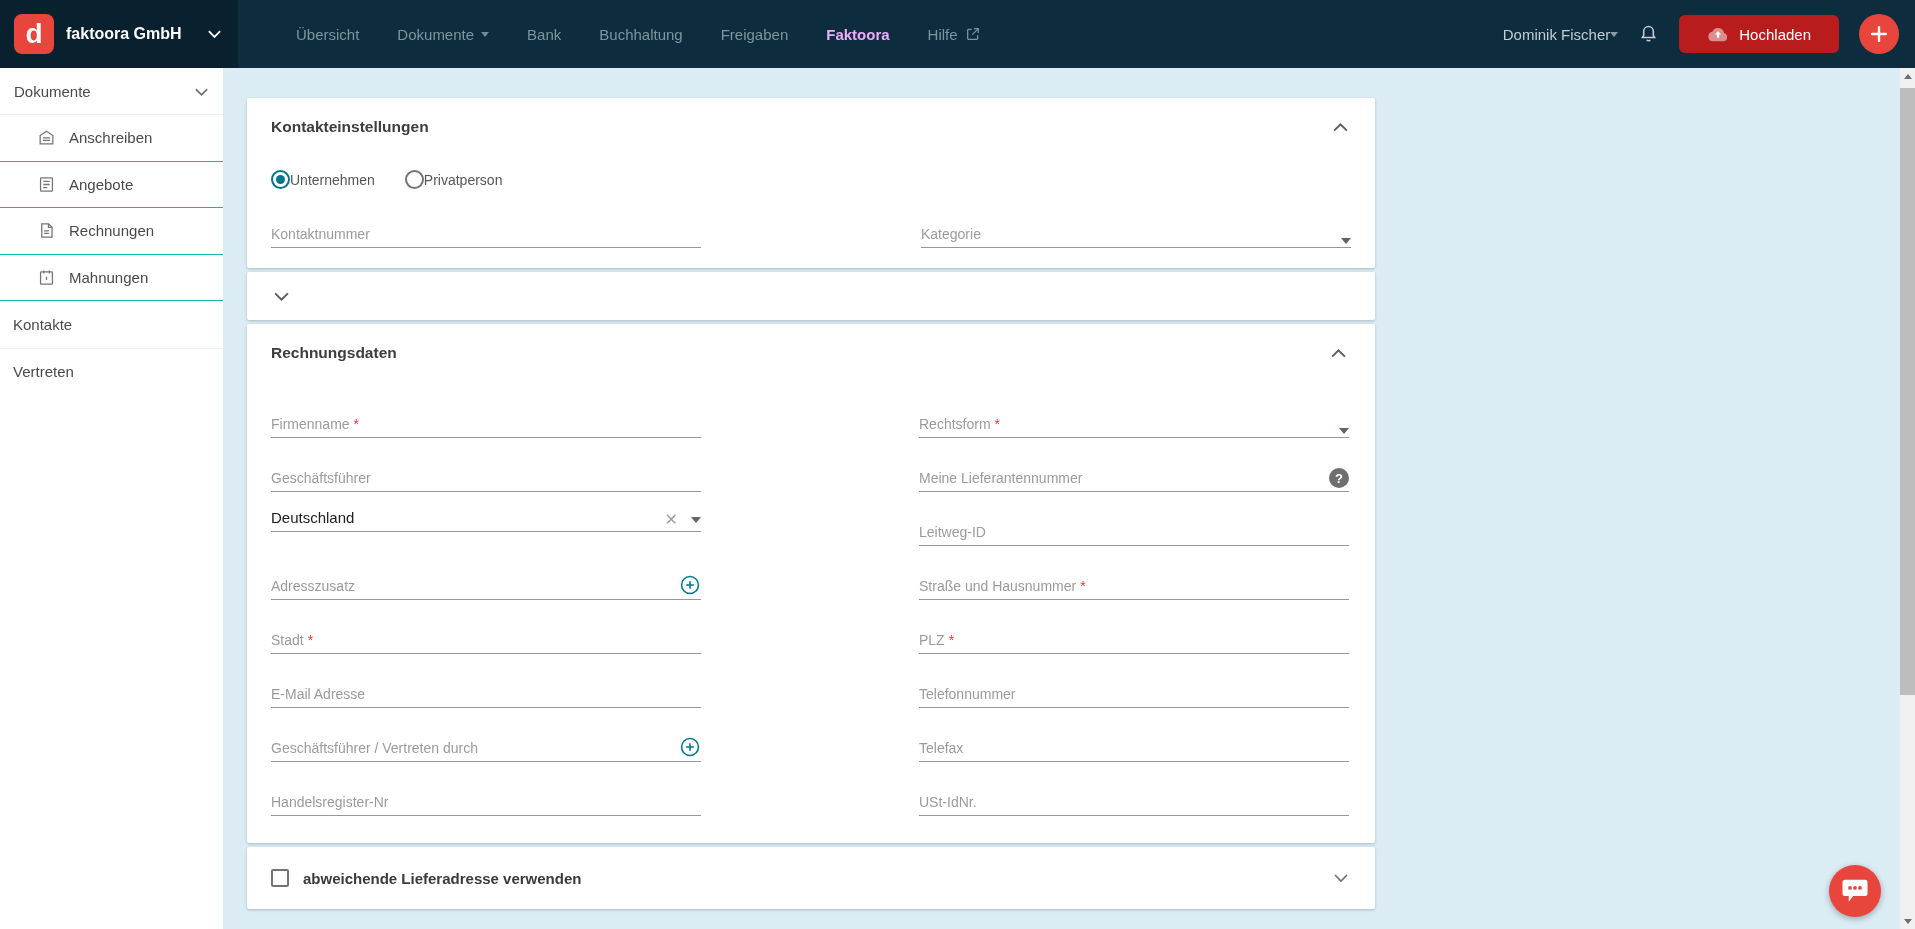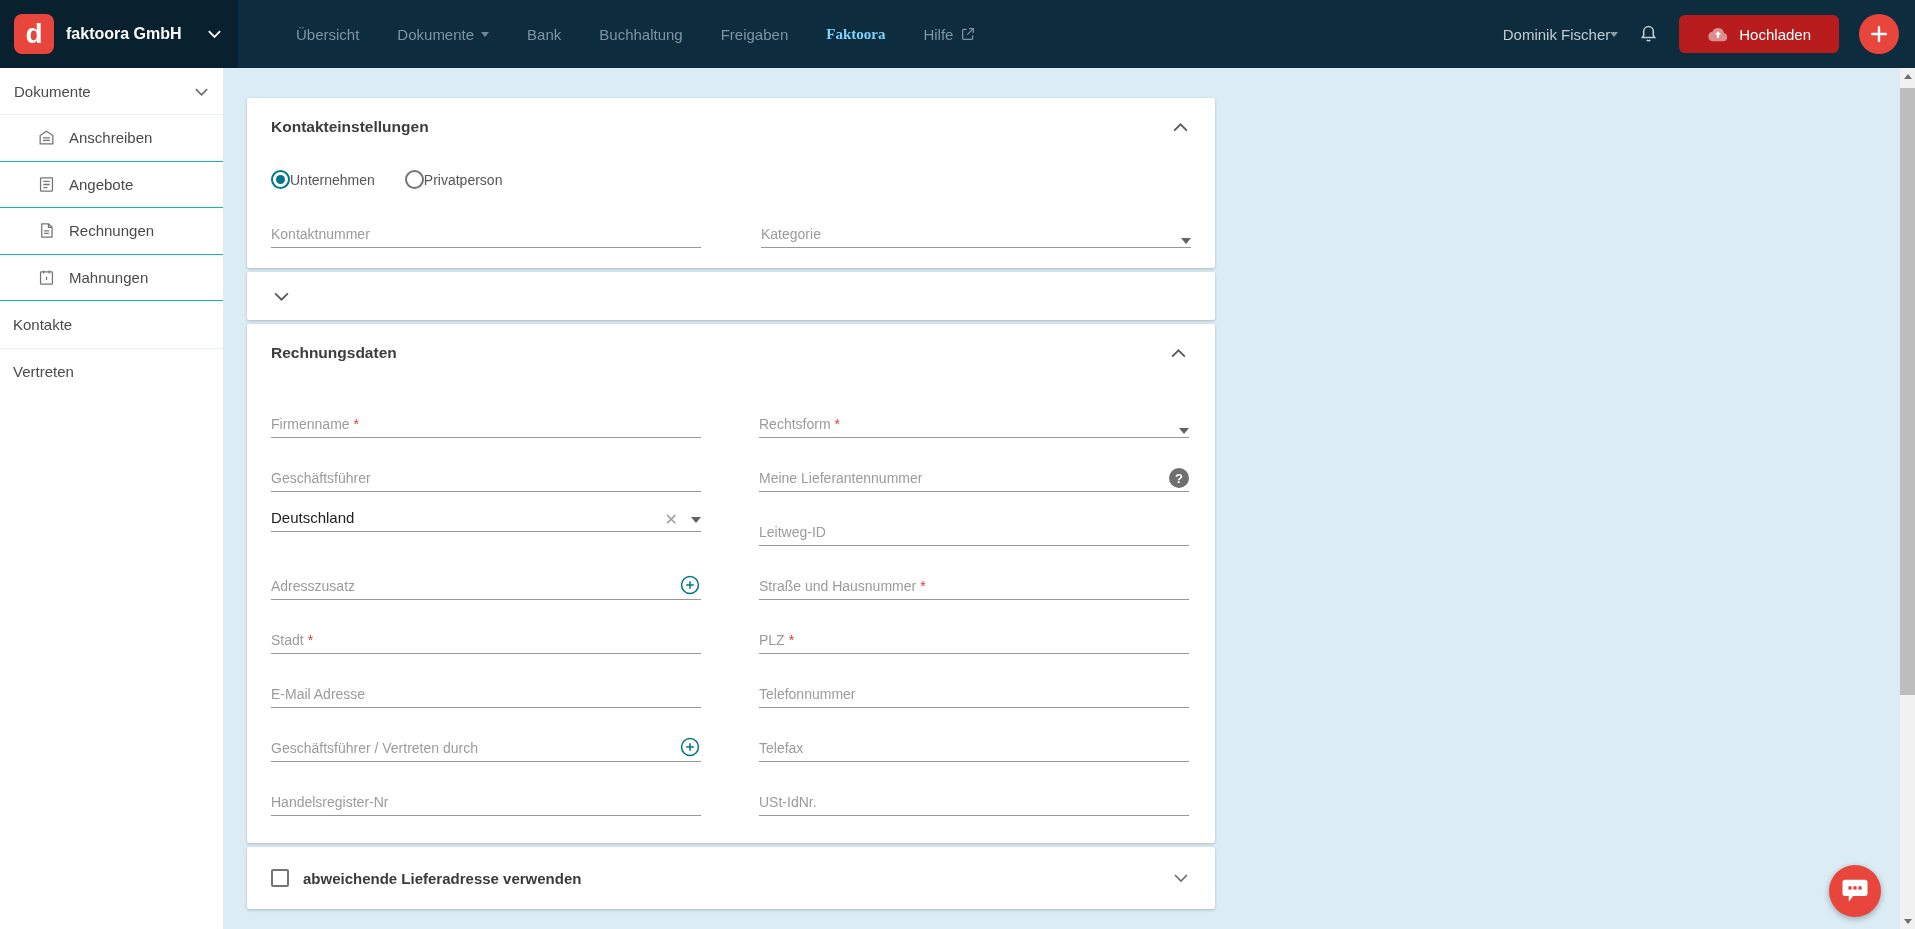--- a/index.html
+++ b/index.html
@@ -7,37 +7,37 @@
   body { font-family:"Liberation Sans", sans-serif; background:#dbecf5; overflow:hidden; position:relative; }
 
   
   .topbar { position:absolute; top:0; left:0; width:1915px; height:68px; background:#0d2d3f; display:flex; align-items:center; z-index:20; }
   .brand { width:238px; height:68px; background:#09202e; display:flex; align-items:center; padding:0 16px 0 14px; gap:12px; }
   .logo-sq { width:40px; height:40px; border-radius:8px; background:#e8463d; color:#fff; font-size:28px; font-weight:bold; display:flex; align-items:center; justify-content:center; flex:0 0 auto; }
   .brand-name { color:#fff; font-size:16px; font-weight:bold; white-space:nowrap; }
   .brand-caret { margin-left:auto; }
   .nav { display:flex; align-items:center; gap:38px; margin-left:58px; }
   .nav-item { display:flex; align-items:center; gap:7px; color:#7e94a1; font-size:15px; cursor:pointer; white-space:nowrap; }
-  .nav-item.active > span:first-child { color:#7dd3fc; font-weight:bold;font-family:Liberation Serif, serif; }
+  .nav-item.active > span:first-child { color:#f0abfc; font-weight:bold; }
   .caret-dn { width:0; height:0; border-left:4.5px solid transparent; border-right:4.5px solid transparent; border-top:5.5px solid #718896; }
   .top-right { margin-left:auto; display:flex; align-items:center; gap:20px; padding-right:16px; }
   .user-chip { display:flex; align-items:center; color:#c3ccd2; font-size:15px; }
   .btn-upload { height:38px; background:#b91c1c; border:none; border-radius:6px; color:#fff; font-size:15px; font-family:inherit; display:flex; align-items:center; gap:10px; padding:0 28px; cursor:pointer; }
   .fab-plus { width:40px; height:40px; border-radius:50%; background:#e8463d; border:none; display:flex; align-items:center; justify-content:center; cursor:pointer; }
 
   
   .sidebar { position:absolute; top:68px; left:0; width:224px; bottom:0; background:#fff; border-right:1px solid #e1e9ee; }
   .side-head { height:47px; display:flex; align-items:center; justify-content:space-between; padding:0 14px; color:#4a4a4a; font-size:15px; cursor:pointer; border-bottom:1px solid #e9f0f4; }
   .side-item { height:46.5px; display:flex; align-items:center; padding-left:37px; gap:13px; color:#4a4a4a; font-size:15px; border-bottom:1px solid #14b8a6; cursor:pointer; background:#fff; }
   .side-item svg { flex:0 0 auto; }
   .side-link { height:46.5px; display:flex; align-items:center; padding-left:13px; color:#4a4a4a; font-size:15px; cursor:pointer; }
 
   
   .main { position:absolute; top:68px; left:225px; right:15px; bottom:0; background:#dbecf5; padding:30px 0 0 22px; overflow:hidden; }
-  .card { width:968px; background:#fff; border-radius:2px; box-shadow:0 1px 3px rgba(0,0,0,.22); margin-bottom:4px; }
+  .card { width:1128px; background:#fff; border-radius:2px; box-shadow:0 1px 3px rgba(0,0,0,.22); margin-bottom:4px; }
   .card-title-row { display:flex; align-items:center; justify-content:space-between; }
   .card-title { color:#3d3d3d; font-size:15.5px; font-weight:bold; }
   .chev-btn { background:none; border:none; cursor:pointer; padding:2px; display:flex; }
 
   
   .card1 { height:170px; padding:20px 24px 0 24px; }
   .radio-row { margin-top:34px; display:flex; align-items:center; gap:30px; }
   .radio-opt { display:flex; align-items:center; cursor:pointer; color:#565656; font-size:14px; }
   .radio { width:19px; height:19px; border-radius:50%; border:2px solid #757575; position:relative; flex:0 0 auto; }
   .radio.sel { border-color:#00778c; }

